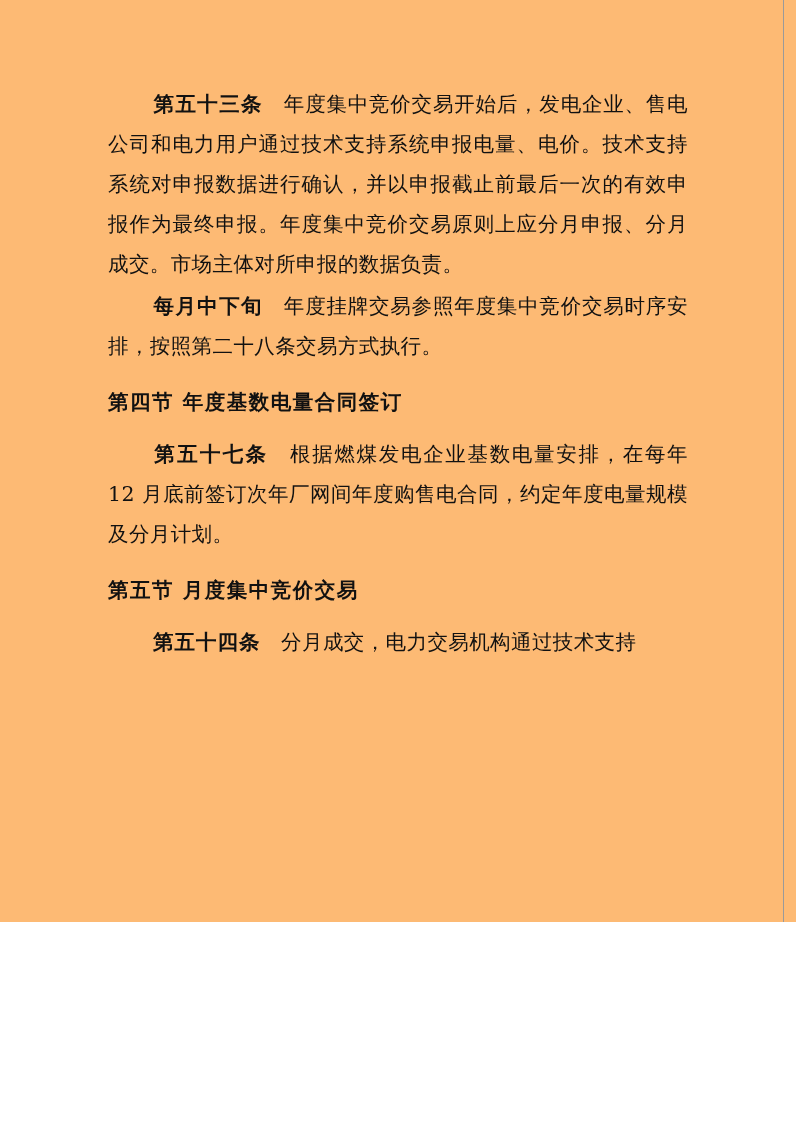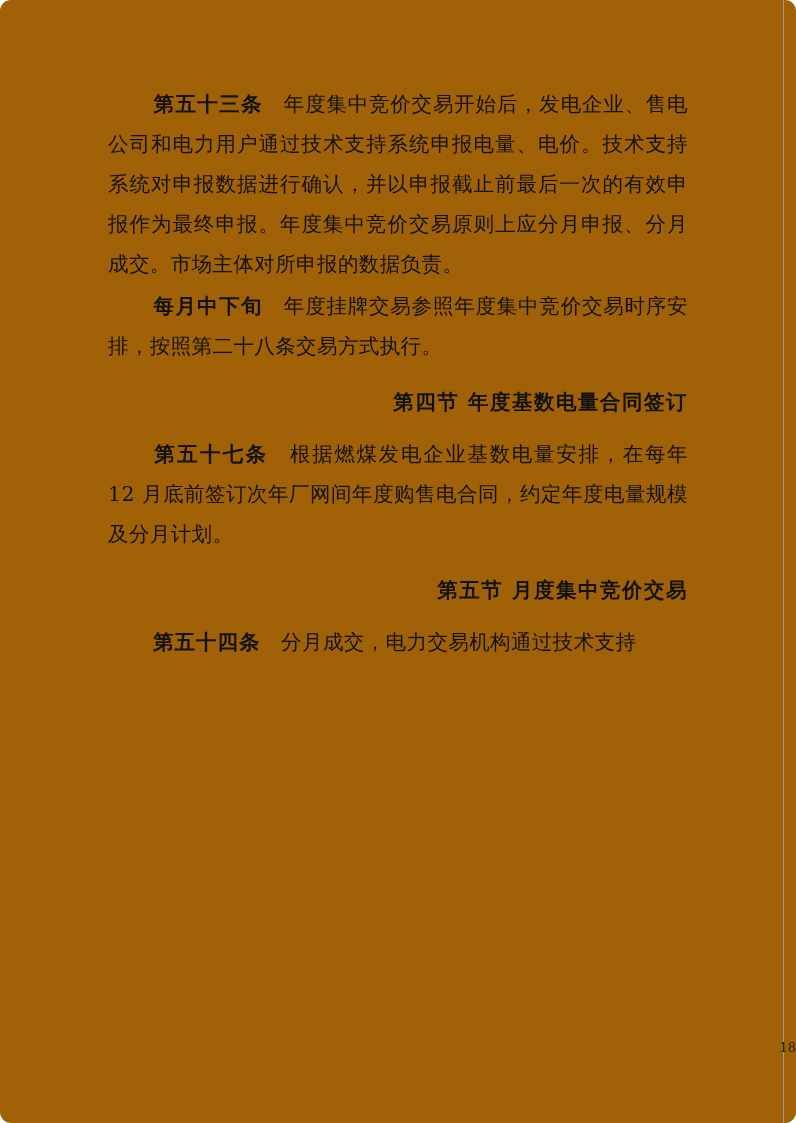--- a/index.html
+++ b/index.html
@@ -6,25 +6,24 @@
     margin: 0;
     padding: 0;
     background: #ffffff;
   }
   body {
     font-family: "DejaVu Serif", "Liberation Serif", serif;
   }
   .page {
     position: relative;
     width: 796px;
-    height: 1123px;
-    background: #a16207;
+    height: 922px;
+    background: #fdba74;
     box-sizing: border-box;
     overflow: hidden;
-    border-radius: 11px;
   }
   
   .edge-rule {
     position: absolute;
     top: 0;
     right: 12px;
     width: 1px;
     height: 1123px;
     background: #9a9a9a;
   }
@@ -53,21 +52,21 @@
   }
   .gap {
     display: inline-block;
     width: 1.0em;
   }
   h2.section-heading {
     margin: 16px 0 12px 0;
     font-size: 20.5px;
     line-height: 40px;
     font-weight: bold;
-    text-align: right;
+    text-align: left;
     color: #111111;
     letter-spacing: 1.5px;
   }
   .page-number {
     position: absolute;
     left: 0;
     right: 0;
     top: 1040px;
     text-align: right;
     font-size: 13px;

